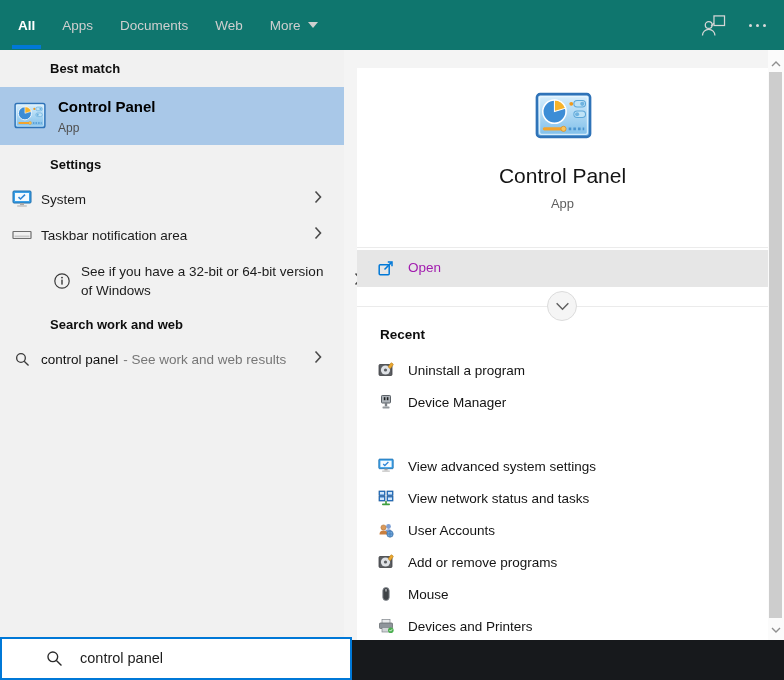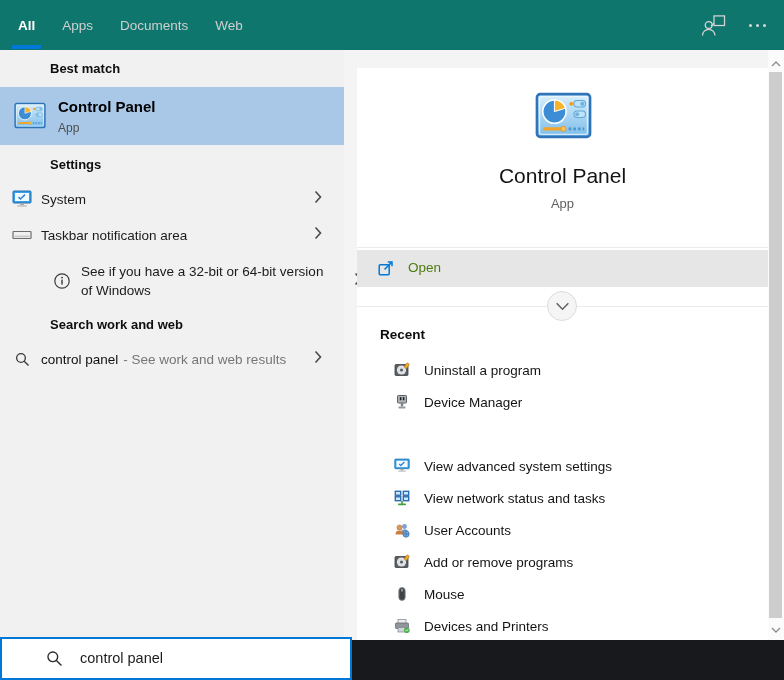--- a/index.html
+++ b/index.html
@@ -41,24 +41,24 @@
   .q-dark{color:#101010;font-size:13.5px;}
   .q-gray{color:#767676;font-size:13.5px;margin-left:5px;}
 
   
   .hero-icon{position:absolute;left:178px;top:24px;width:57px;height:47px;}
   .hero-title{position:absolute;left:0;top:96px;width:411px;text-align:center;font-size:21px;color:#141414;}
   .hero-sub{position:absolute;left:0;top:128px;width:411px;text-align:center;font-size:13px;color:#5e5e5e;}
   .divider{position:absolute;left:0;width:411px;height:1px;background:#ebebeb;}
   .open-row{position:absolute;left:0;top:182px;width:411px;height:37px;background:#e6e6e6;}
   .open-row .ico{position:absolute;left:21px;top:10px;}
-  .open-row .lbl{position:absolute;left:51px;top:10px;font-size:13.5px;color:#4d7c0f;}
+  .open-row .lbl{position:absolute;left:51px;top:10px;font-size:13.5px;color:#a21caf;}
   .expander{position:absolute;left:190px;top:223px;width:30px;height:30px;border-radius:50%;background:#f5f5f5;border:1px solid #dcdcdc;display:flex;align-items:center;justify-content:center;box-sizing:border-box;}
   .recent-header{position:absolute;left:23px;top:259px;font-size:13.5px;font-weight:bold;color:#0e0e0e;}
-  .r-row{position:absolute;left:16px;width:411px;height:32px;text-decoration:underline;}
+  .r-row{position:absolute;left:0;width:411px;height:32px;text-decoration:underline;}
   .r-row .ico{position:absolute;left:21px;top:8px;width:16px;height:16px;}
   .r-row .lbl{position:absolute;left:51px;top:9px;font-size:13.5px;color:#141414;white-space:nowrap;}
 
   
   .scrollbar{position:absolute;left:768px;top:50px;width:16px;height:590px;background:#fbfbfb;}
   .sb-thumb{position:absolute;left:1px;top:22px;width:13px;height:546px;background:#cdcdcd;}
   .sb-arrow{position:absolute;left:2px;width:12px;height:12px;color:#8f8f8f;}
 
   
   .taskbar{position:absolute;left:0;top:640px;width:784px;height:40px;background:#17191c;}
@@ -86,20 +86,24 @@
     </div>
     <div class="tab">
         <span>Apps</span>
       </div>
     <div class="tab">
         <span>Documents</span>
       </div>
     <div class="tab">
         <span>Web</span>
       </div>
+    <div class="tab">
+      <span>More</span>
+      <div class="drop-arrow"></div>
+    </div>
   </div>
   <div class="topbar-icons">
     <div style="display:flex;align-items:center;">
       <svg width="27" height="23" viewBox="0 0 28 24" fill="none" stroke="#d6d6d6" stroke-width="1.3">
         <rect x="14.5" y="2" width="11" height="10"></rect>
         <line x1="14.5" y1="9.5" x2="11.5" y2="12.5"></line>
         <circle cx="9" cy="11.5" r="3.6"></circle>
         <path d="M2.5,22.5 a6.5,6.5 0 0 1 13,0"></path>
       </svg>
     </div>

